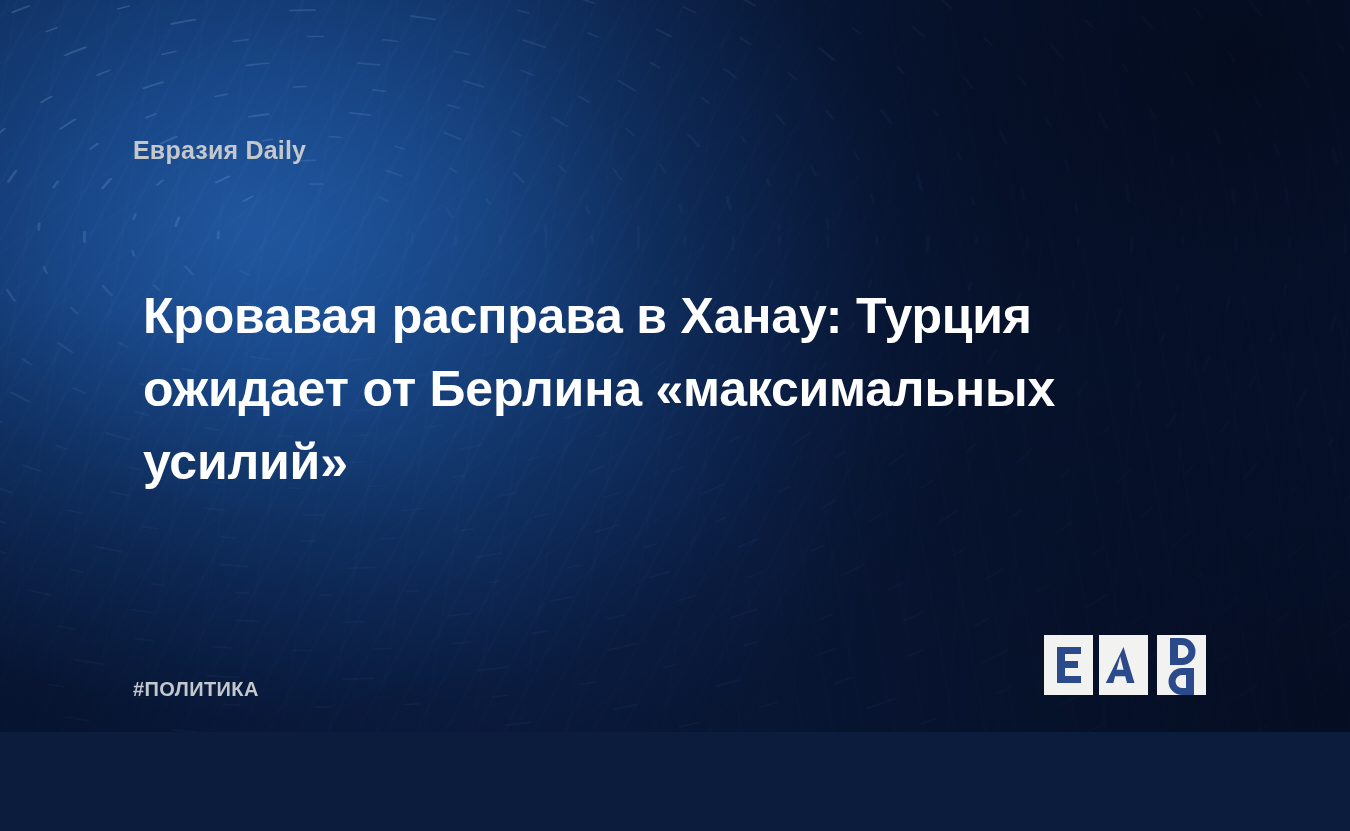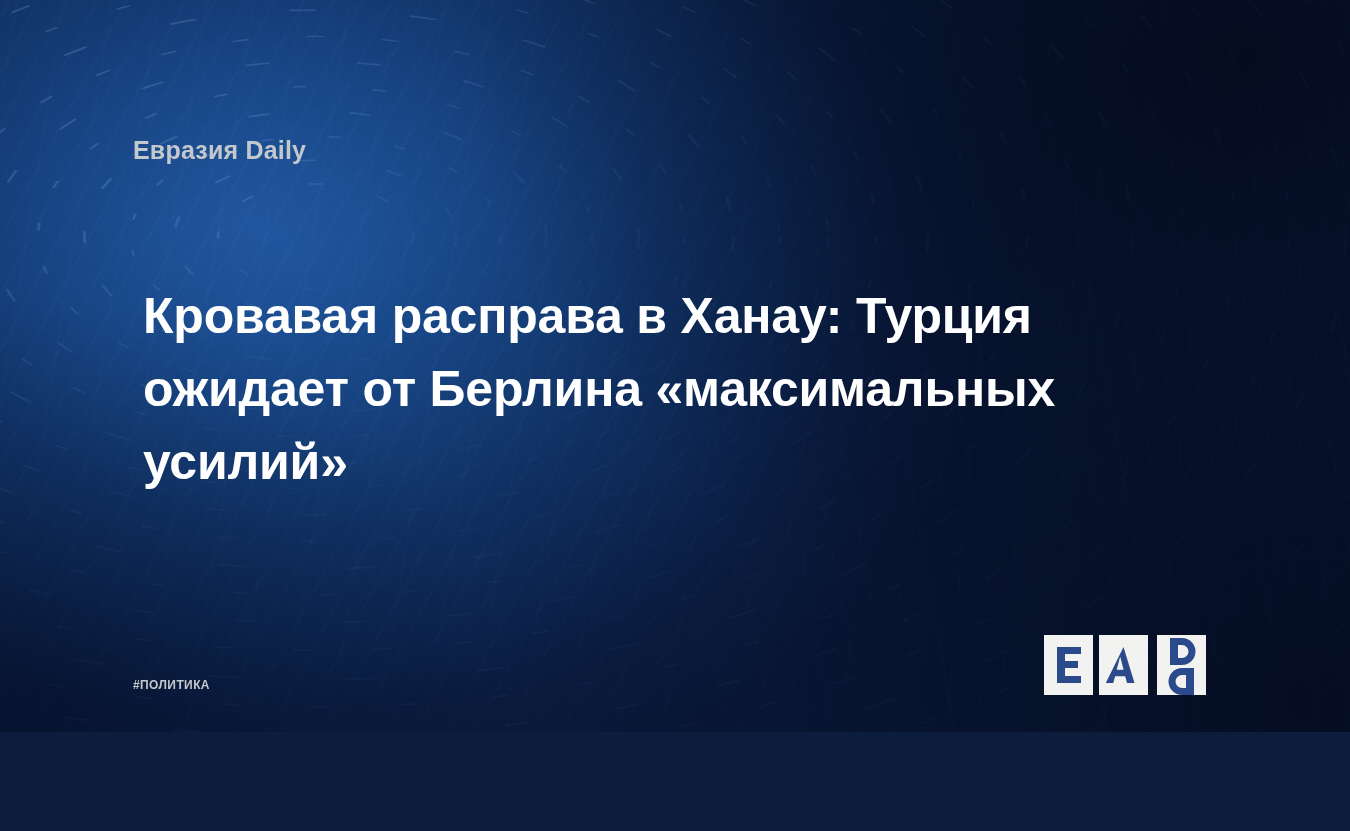--- a/index.html
+++ b/index.html
@@ -126,21 +126,21 @@
     line-height: 73px;
     font-weight: bold;
     color: #ffffff;
     letter-spacing: -0.2px;
   }
 
   .tag {
     position: absolute;
     left: 133px;
     top: 678px;
-    font-size: 12px;
+    font-size: 20px;
     font-weight: bold;
     color: #c3c8cc;
     letter-spacing: 0.4px;
     white-space: nowrap;
   }
 
   
   .logo {
     position: absolute;
     left: 1044px;

